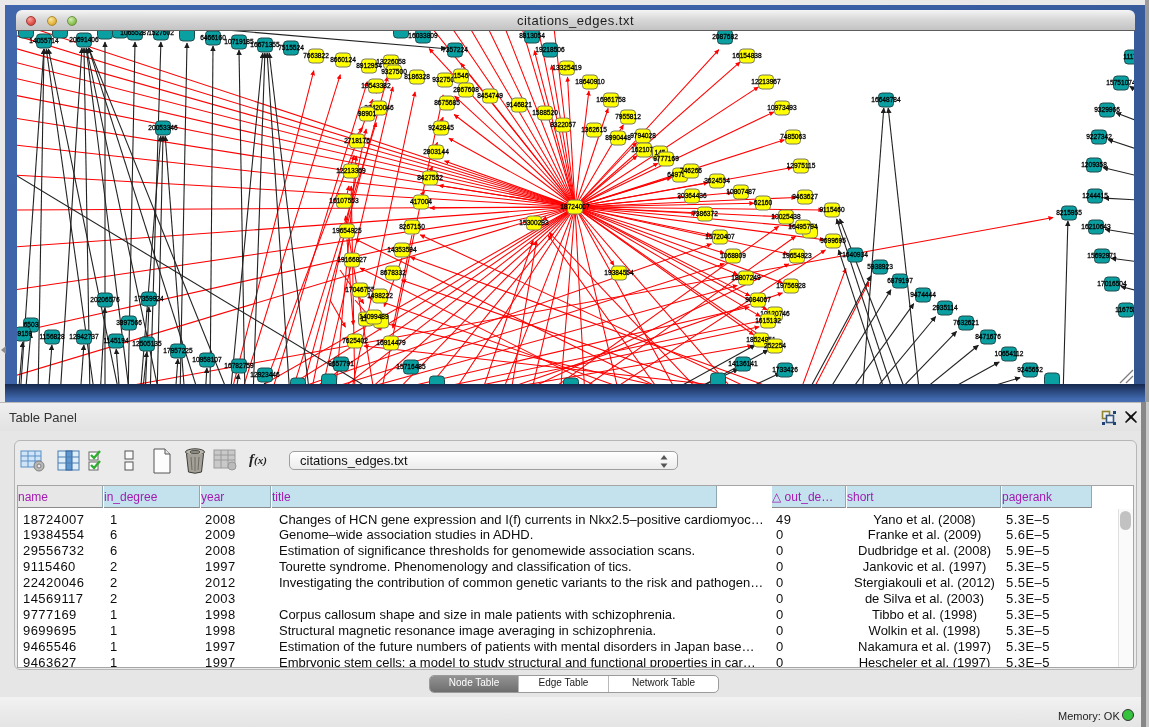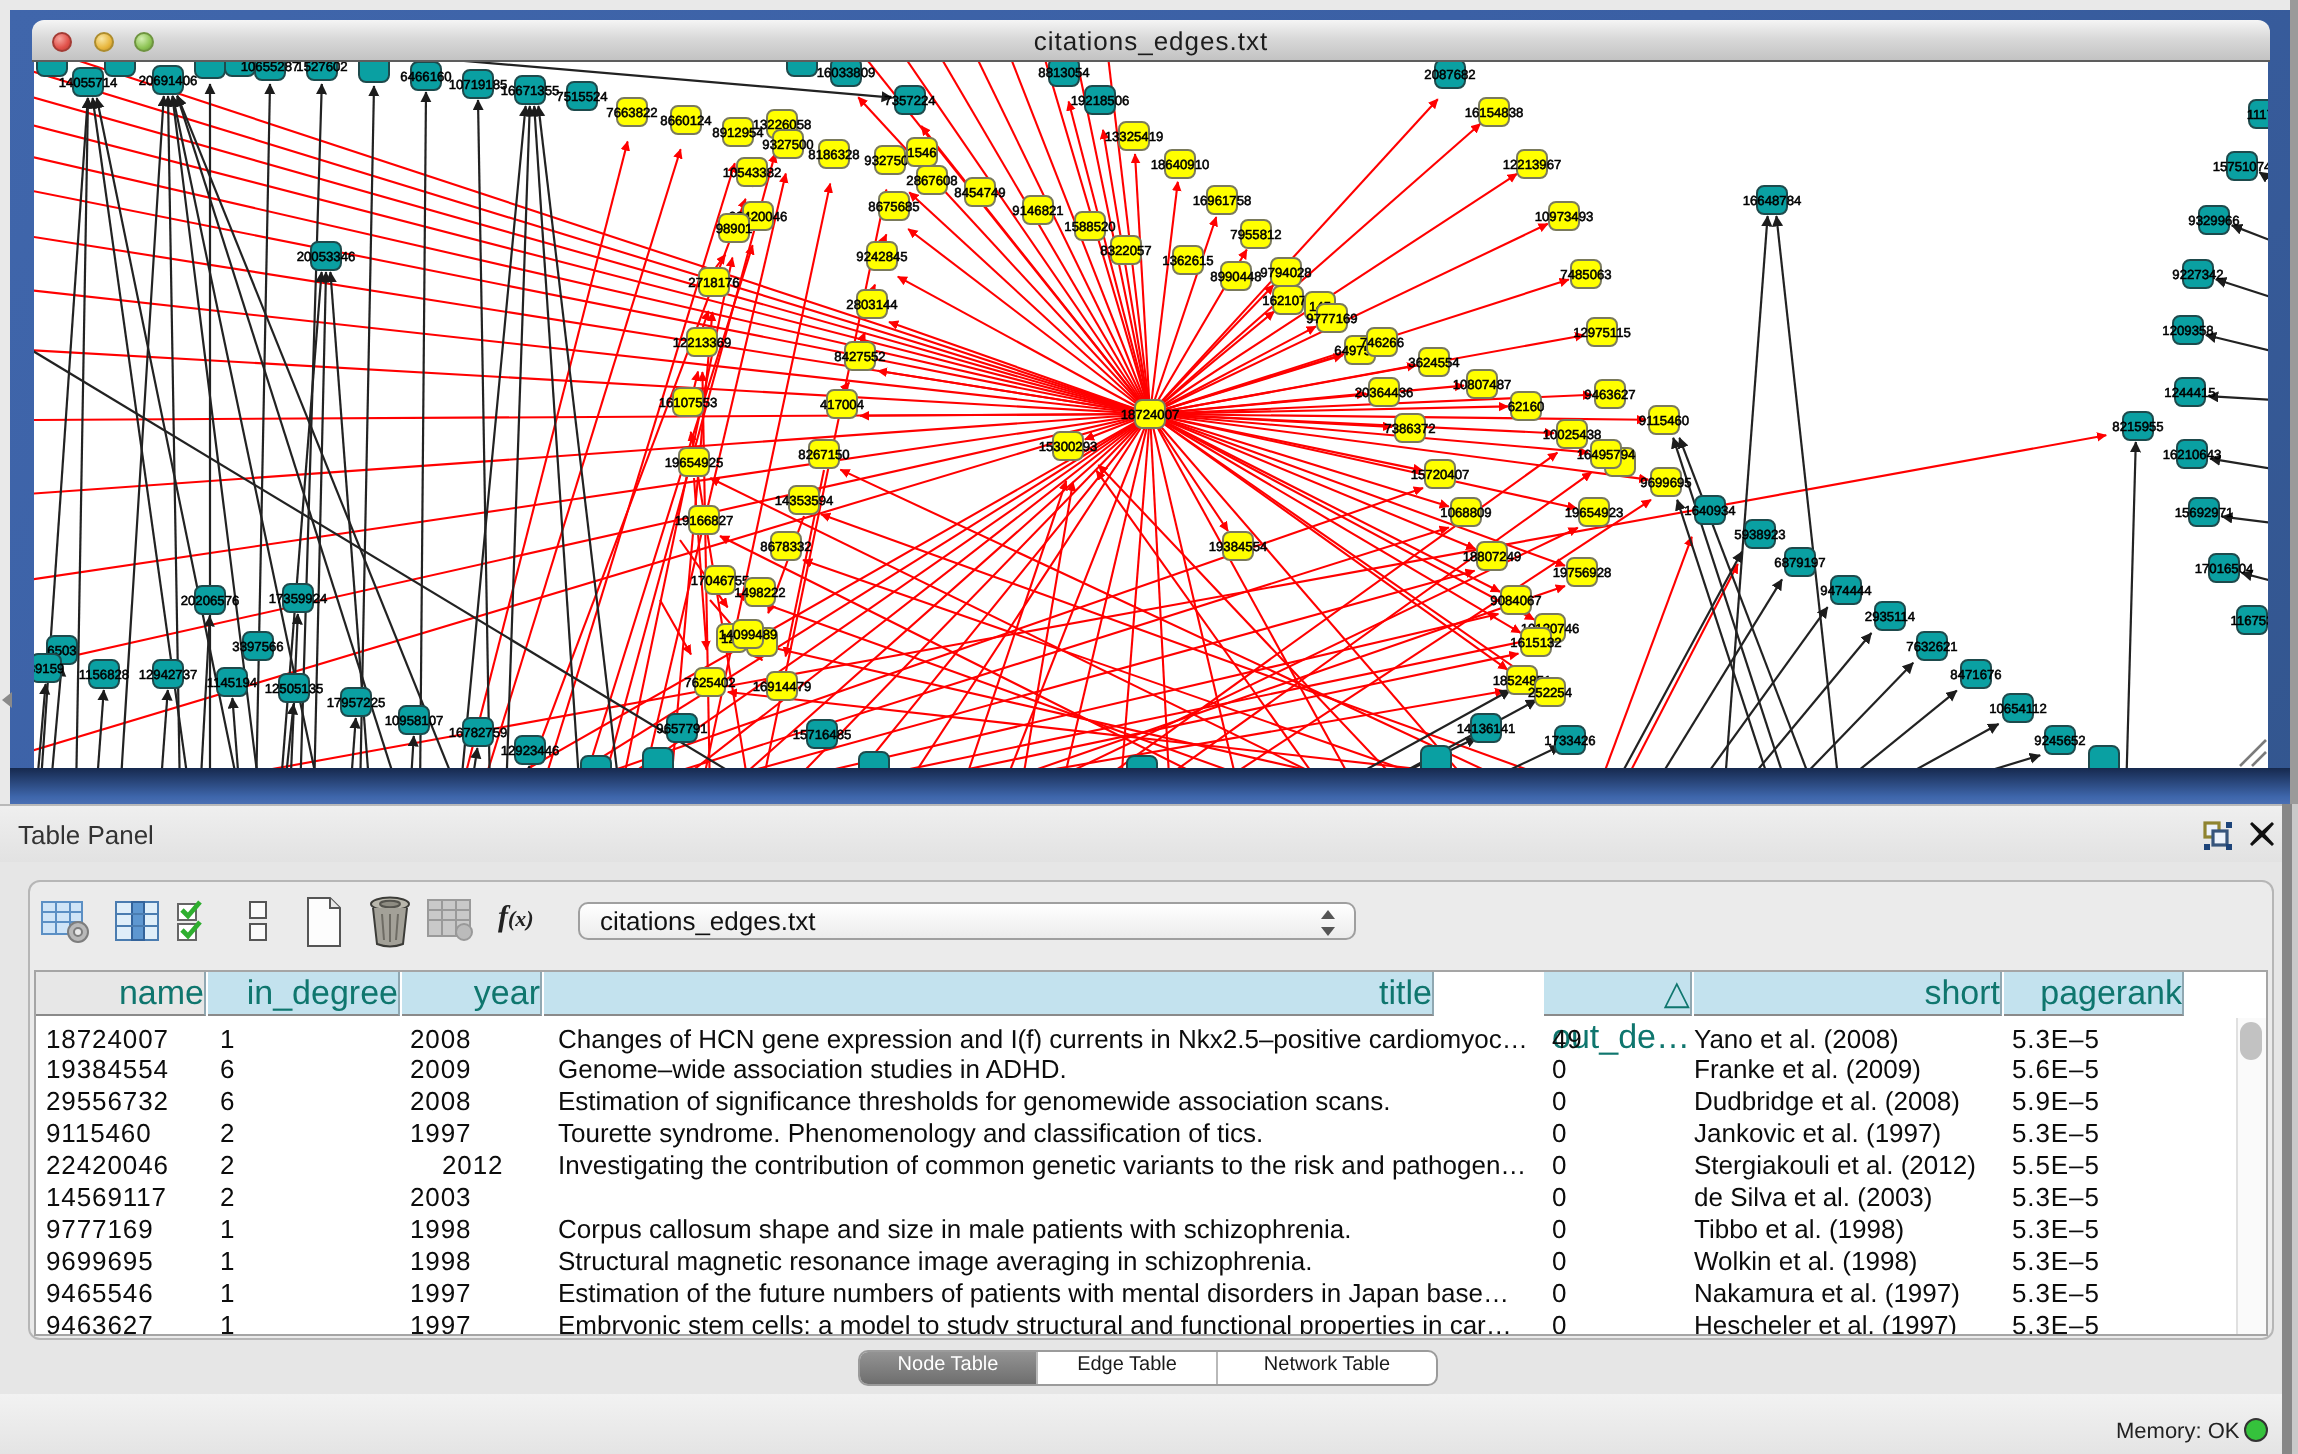--- a/index.html
+++ b/index.html
@@ -10,25 +10,25 @@
 #titlebar{left:16px;top:10px;width:1119px;height:21px;border-radius:6px 6px 0 0;background:linear-gradient(#f5f5f5,#d9d9d9 45%,#c3c3c3);border-bottom:1px solid #5d5d5d}
 #titlebar .t{position:absolute;left:0;right:0;top:3px;text-align:center;font-size:13px;font-weight:normal;letter-spacing:0.5px;color:#1c1c1c}
 .tl{position:absolute;top:16px;width:10px;height:10px;border-radius:50%}
 
 #tp-head{left:0;top:402px;width:1141px;height:29px;background:linear-gradient(#efefef,#e2e2e2);border-top:1px solid #b9b9b9}
 #tp-head .t{position:absolute;left:9px;top:7px;font-size:13px;color:#333}
 #tp-body{left:0;top:431px;width:1141px;height:296px;background:#e6e6e6}
 #tp-box{left:14px;top:440px;width:1123px;height:230px;background:#ebebeb;border:1px solid #b6b6b6;border-radius:6px}
 #dropdown{left:289px;top:451px;width:389px;height:19px;background:linear-gradient(#fff,#ececec);border:1px solid #9f9f9f;border-radius:5px;font-size:13px;color:#111;padding:1px 0 0 10px}
 #tablewrap{left:17px;top:485px;width:1117px;height:183px;background:#fff;border:1px solid #a5a5a5;overflow:hidden}
-.hcell{position:absolute;top:0;height:22px;background:#c3e2ee;border-right:1px solid #90a8b2;border-bottom:1px solid #8a8a8a;font-size:17px;color:#0f766e;text-align:right;line-height:22px}
+.hcell{position:absolute;top:0;height:22px;background:#c3e2ee;border-right:1px solid #90a8b2;border-bottom:1px solid #8a8a8a;font-size:12px;color:#a21caf;text-align:left;line-height:22px}
 .trow{position:absolute;left:0;width:1117px;height:16px;font-size:13px;color:#0c0c0c}
 .trow span{position:absolute;top:0px;white-space:nowrap}
 .trow .num{letter-spacing:0.45px}
-.trow .ctr{}
+.trow .ctr{text-align:center}
 
 #tabs{left:429px;top:675px;height:18px;border:1px solid #9b9b9b;border-radius:5px;background:#fff;overflow:hidden;font-size:10px;display:flex}
 #tabs div{width:89px;text-align:center;padding-top:1px;color:#1a1a1a;border-right:1px solid #b9b9b9}
 #tabs .sel{background:linear-gradient(#939393,#6e6e6e);color:#fff}
 #status{left:0;top:697px;width:1141px;height:30px;background:linear-gradient(#f2f2f2,#e4e4e4)}
 .icon{position:absolute}
 </style></head><body>
 <div id="desk" class="abs"></div>
 <div id="canvas-bg" class="abs"></div>
 <svg width="1117" height="353" viewBox="17 31 1117 353" style="position:absolute;left:17px;top:31px;background:#fff">
@@ -638,21 +638,21 @@
       <span class="num" style="left:92px">2</span>
 <span class="num" style="left:187px">1997</span>
       <span style="left:261px;width:492px;overflow:hidden">Tourette syndrome. Phenomenology and classification of tics.</span>
 <span class="num" style="left:758px">0</span>
       <span class="ctr" style="left:829px;width:155px">Jankovic et al. (1997)</span>
 <span class="num" style="left:988px">5.3E–5</span>
     </div>
 <div class="trow" style="top:89.1px">
 <span class="num" style="left:5px">22420046</span>
       <span class="num" style="left:92px">2</span>
-<span class="num" style="left:203px">2012</span>
+<span class="num" style="left:187px">2012</span>
       <span style="left:261px;width:492px;overflow:hidden">Investigating the contribution of common genetic variants to the risk and pathogen…</span>
 <span class="num" style="left:758px">0</span>
       <span class="ctr" style="left:829px;width:155px">Stergiakouli et al. (2012)</span>
 <span class="num" style="left:988px">5.5E–5</span>
     </div>
 <div class="trow" style="top:105.0px">
 <span class="num" style="left:5px">14569117</span>
       <span class="num" style="left:92px">2</span>
 <span class="num" style="left:187px">2003</span>
 <span class="num" style="left:758px">0</span>

